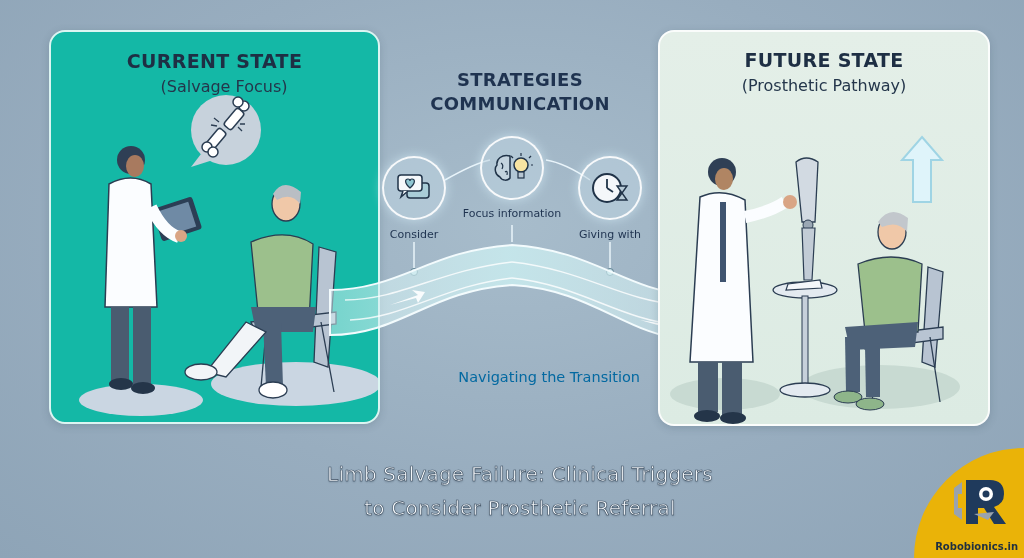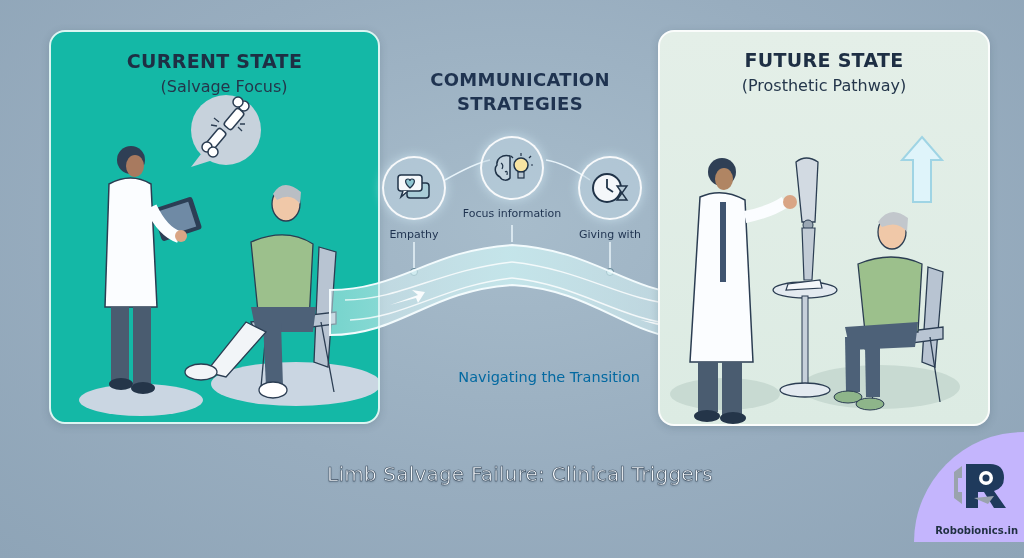--- a/index.html
+++ b/index.html
@@ -51,22 +51,22 @@
     font-size: 14.5px; line-height: 20px; color: #0369a1;
   }
   .main-title {
     position: absolute; left: 160px; width: 720px; top: 457px; text-align: center;
     font-size: 20px; line-height: 34px; color: #f4f7fa;
     -webkit-text-stroke: 0.6px #3a4d60;
     text-shadow: 0 1px 2px rgba(40,55,70,0.4);
     letter-spacing: 0.2px;
   }
   .logo-corner {
-    position: absolute; right: 0; bottom: 16px; width: 110px; height: 110px;
-    background: #c4b5fd; border-top-left-radius: 110px 110px;
+    position: absolute; right: 0; bottom: 0; width: 110px; height: 110px;
+    background: #eab308; border-top-left-radius: 110px 110px;
   }
   .logo-text {
     position: absolute; right: 6px; bottom: 6px; font-size: 10px; font-weight: bold; color: #1f2f40;
   }
 </style>
 </head>
 <body>
 
 <div class="panel panel-left">
   <div class="panel-title">CURRENT STATE</div>
@@ -128,22 +128,22 @@
       <g>
         <path d="M195,290 L215,300 L175,345 L155,340 Z" fill="#f2f5f8" stroke="#2b3d52" stroke-width="1.3"></path>
         <ellipse cx="150" cy="340" rx="16" ry="8" fill="#f2f5f8" stroke="#2b3d52" stroke-width="1.3"></ellipse>
       </g>
       <ellipse cx="222" cy="358" rx="14" ry="8" fill="#ffffff" stroke="#2b3d52" stroke-width="1.3"></ellipse>
     </g>
   </svg>
 </div>
 
 <div class="comm-title">
+  <div>STRATEGIES</div>
   <div>COMMUNICATION</div>
-  <div>STRATEGIES</div>
 </div>
 
 <svg width="1024" height="558" style="position:absolute;left:0;top:0;pointer-events:none;">
   <defs>
     <linearGradient id="flowGrad" x1="0" x2="1" y1="0" y2="0">
       <stop offset="0" stop-color="#d8f0f3" stop-opacity="0.5"></stop>
       <stop offset="0.5" stop-color="#c9ecef" stop-opacity="0.85"></stop>
       <stop offset="1" stop-color="#d8f0f3" stop-opacity="0.5"></stop>
     </linearGradient>
   </defs>
@@ -169,21 +169,21 @@
 </svg>
 
 <div class="strategy" style="left:382px;top:156px;">
   <svg width="38" height="34" viewBox="0 0 38 34">
     <rect x="12" y="12" width="22" height="15" rx="3" fill="#a9cdd8" stroke="#203348" stroke-width="1.5"></rect>
     <rect x="3" y="4" width="24" height="16" rx="3" fill="#f5f8fb" stroke="#203348" stroke-width="1.5"></rect>
     <path d="M8,20 L6,26 L13,20" fill="#f5f8fb" stroke="#203348" stroke-width="1.5"></path>
     <path d="M15,17 C9,12 10,8 13,8 C14.5,8 15,9 15,10 C15,9 15.5,8 17,8 C20,8 21,12 15,17 Z" fill="#8fc6d2" stroke="#203348" stroke-width="1.2"></path>
   </svg>
 </div>
-<div class="strategy-label" style="left:384px;top:228px;width:60px;">Empathy</div>
+<div class="strategy-label" style="left:384px;top:228px;width:60px;">Consider</div>
 
 <div class="strategy" style="left:480px;top:136px;">
   <svg width="44" height="36" viewBox="0 0 44 36">
     <path d="M20,6 C12,4 6,9 7,15 C4,18 5,25 10,27 C12,31 18,31 20,28 Z" fill="#c3d3de" stroke="#203348" stroke-width="1.5"></path>
     <path d="M11,13 Q14,15 12,19 M15,22 Q18,20 17,25" stroke="#203348" stroke-width="1.2" fill="none"></path>
     <circle cx="31" cy="15" r="7" fill="#f7e4a2" stroke="#203348" stroke-width="1.5"></circle>
     <rect x="28" y="22" width="6" height="6" fill="#b7c6d2" stroke="#203348" stroke-width="1.2"></rect>
     <g stroke="#203348" stroke-width="1.2">
       <line x1="31" y1="3" x2="31" y2="6"></line>
         <line x1="39" y1="8" x2="41" y2="6"></line>
@@ -258,20 +258,21 @@
       <path d="M185,305 L200,305 L200,360 L186,360 Z" fill="#4d6178"></path>
       <path d="M205,315 L220,315 L220,365 L206,365 Z" fill="#4d6178"></path>
       <ellipse cx="188" cy="365" rx="14" ry="6" fill="#8eb58a" stroke="#2b3d52" stroke-width="1"></ellipse>
       <ellipse cx="210" cy="372" rx="14" ry="6" fill="#8eb58a" stroke="#2b3d52" stroke-width="1"></ellipse>
     </g>
   </svg>
 </div>
 
 <div class="main-title">
   <div>Limb Salvage Failure: Clinical Triggers</div>
+  <div>to Consider Prosthetic Referral</div>
 </div>
 
 <div class="logo-corner">
   <svg width="60" height="54" viewBox="0 0 60 54" style="position:absolute;left:36px;top:26px;">
     <path d="M4,14 L12,8 L12,20 L8,20 L8,34 L12,34 L12,46 L4,40 Z" fill="#9aa3ad"></path>
     <path d="M16,6 L40,6 Q54,6 54,20 Q54,30 44,33 L56,50 L44,50 L34,34 L28,34 L28,50 L16,50 Z" fill="#1f3a5c"></path>
     <circle cx="36" cy="20" r="7" fill="#ffffff"></circle>
     <circle cx="36" cy="20" r="3.5" fill="#1f3a5c"></circle>
     <path d="M24,40 L44,38 L38,46 Z" fill="#9aa3ad"></path>
   </svg>

